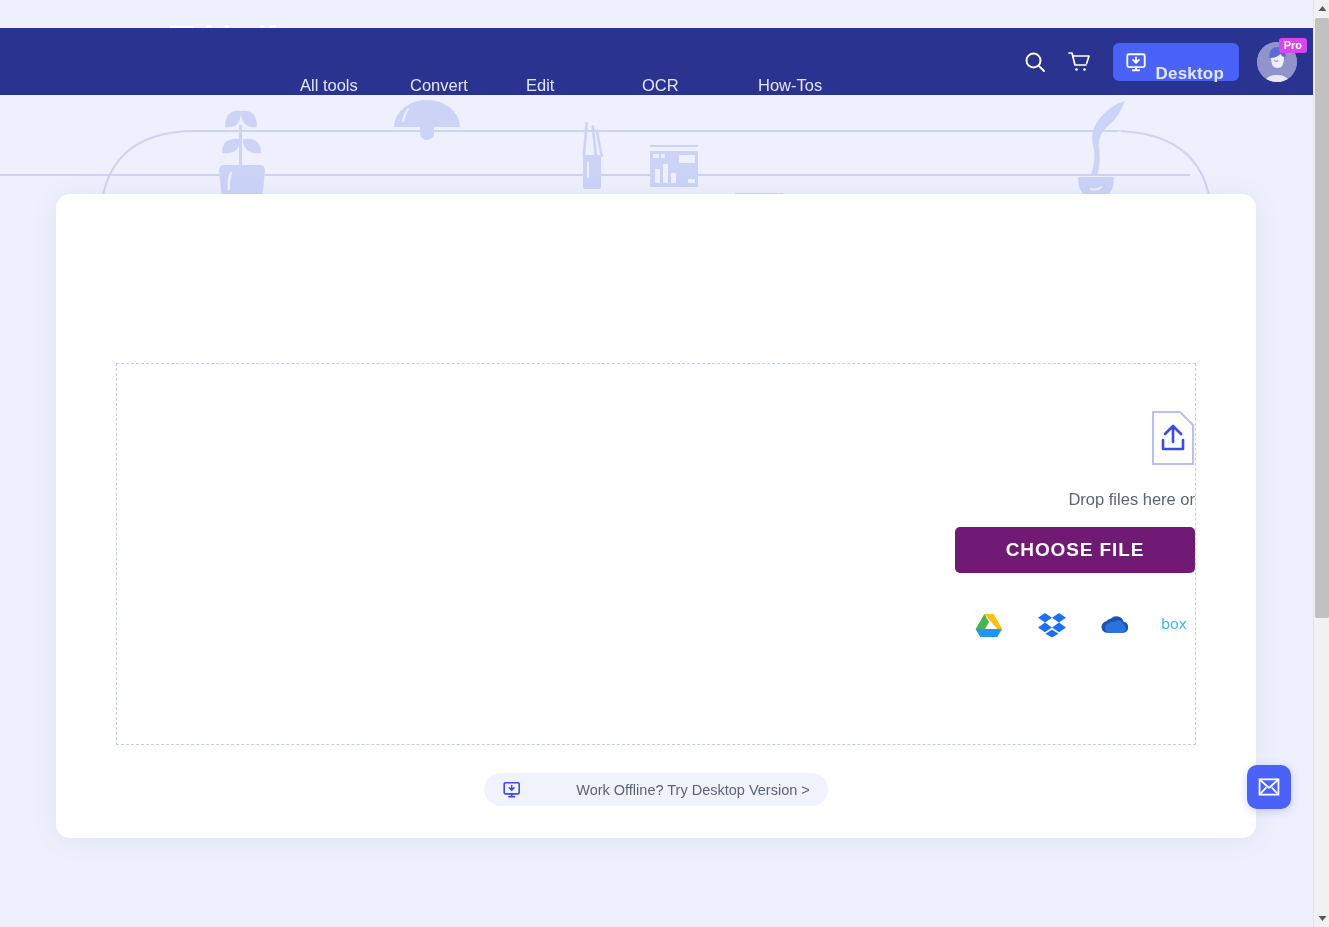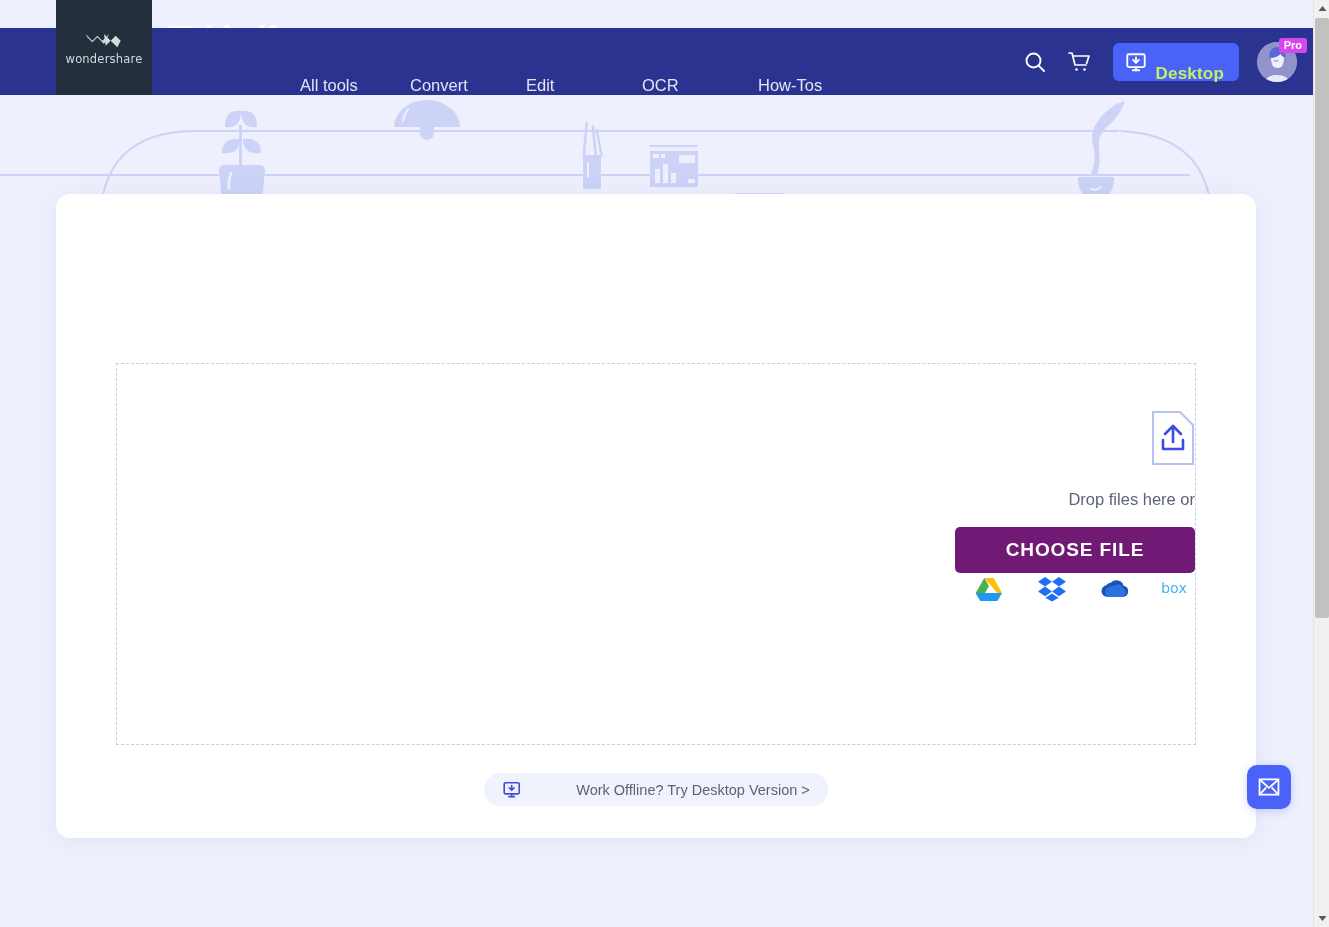--- a/index.html
+++ b/index.html
@@ -71,21 +71,21 @@
     cursor: pointer;
   }
   .desktop-btn {
     display: flex; align-items: center; gap: 9px;
     background: #4a62f7; border-radius: 6px;
     height: 38px; padding: 0 15px 0 12px;
     margin-left: 12px; margin-right: 18px;
     cursor: pointer;
   }
   .desktop-btn span {
-    color: #bef264; font-size: 17px; font-weight: bold;
+    color: #e5e5e5; font-size: 17px; font-weight: bold;
     letter-spacing: .2px;
     margin-top: 24px;
   }
   .avatar-wrap { position: relative; width: 40px; height: 40px; cursor: pointer; }
   .avatar {
     width: 40px; height: 40px; border-radius: 50%;
     background: #8e93c8; overflow: hidden; position: relative;
   }
   .pro-badge {
     position: absolute; right: -10px; top: -4px;
@@ -135,20 +135,21 @@
   }
   .choose-btn {
     margin-top: 18px;
     width: 240px; height: 46px;
     background: #701a75; border: none; border-radius: 5px;
     color: #fff; font-size: 19px; font-weight: bold;
     letter-spacing: .9px; cursor: pointer;
     font-family: "Liberation Sans", sans-serif;
   }
   .clouds {
+    margin-top: 36px;
     display: flex; align-items: center; gap: 29px;
   }
   .cloud-btn {
     width: 34px; height: 32px; display: flex;
     align-items: center; justify-content: center;
     cursor: pointer;
   }
   .offline-pill {
     position: absolute; left: 50%; transform: translateX(-50%);
     top: 579px;
@@ -320,27 +321,20 @@
               <path d="M14 16 q 0 -9 6.5 -9 q 6.5 0 6.5 9 q 0 10 -6.5 10 q -6.5 0 -6.5 -10 Z" fill="#eef0fd"></path>
               <path d="M12.5 16 q -1 -11 8 -11 q 9 0 8 10 q -3 1 -5 -3 q -4 4 -11 4 Z" fill="#5b6bd6"></path>
               <path d="M17.5 18.5 q 1.6 1.6 3.4 0" stroke="#9aa4e0" stroke-width="1.2" fill="none" stroke-linecap="round"></path>
             </svg>
           </div>
           <div class="pro-badge">Pro</div>
         </div>
       </div>
     </div>
 
-    <div class="ws-block">
-      <svg class="ws-mark" viewBox="0 0 48 20" fill="none">
-        <path d="M2 4 l8 8 l6 -6 l6 6 l8 -8 l-6 12 l-8 -8 l-6 6 l-6 -6 Z" fill="#d7d9de"></path>
-        <path d="M24 4 l8 8 l6 -6 l6 6 l-4 8 l-8 -8 l-6 6 Z" fill="#d7d9de"></path>
-      </svg>
-      <div class="ws-name">wondershare</div>
-    </div>
 
     <div class="logo">
       <svg class="logo-mark" viewBox="0 0 26 26">
         <rect x="1" y="2" width="24" height="7" rx="1" fill="#fff"></rect>
         <rect x="1" y="11" width="10" height="6" rx="1" fill="#fff"></rect>
         <rect x="1" y="18" width="7" height="6" rx="1" fill="#fff"></rect>
       </svg>
       <div class="logo-text">hipdf</div>
     </div>
 

